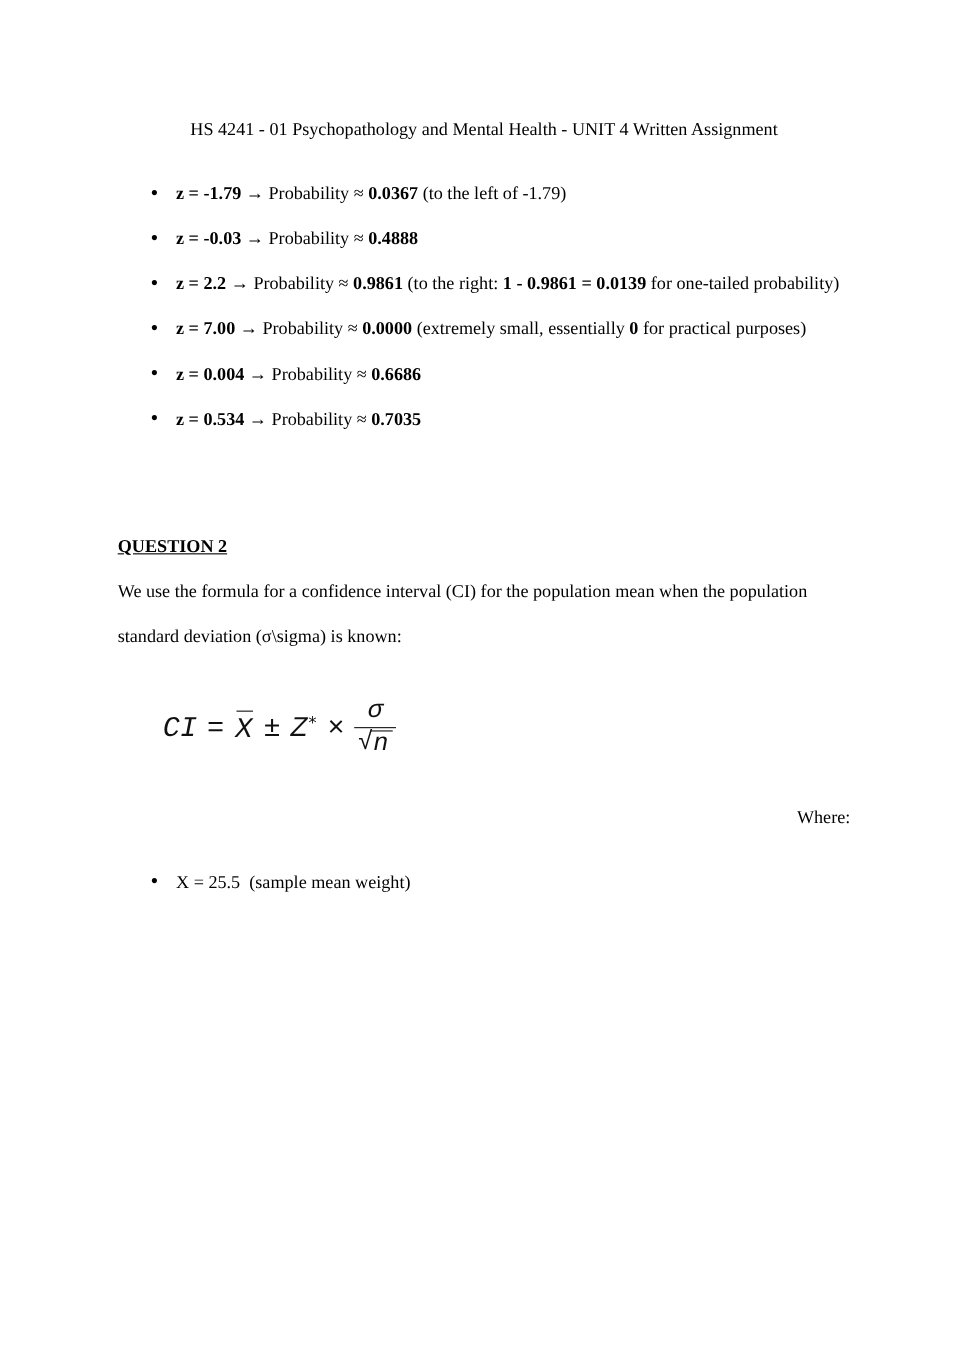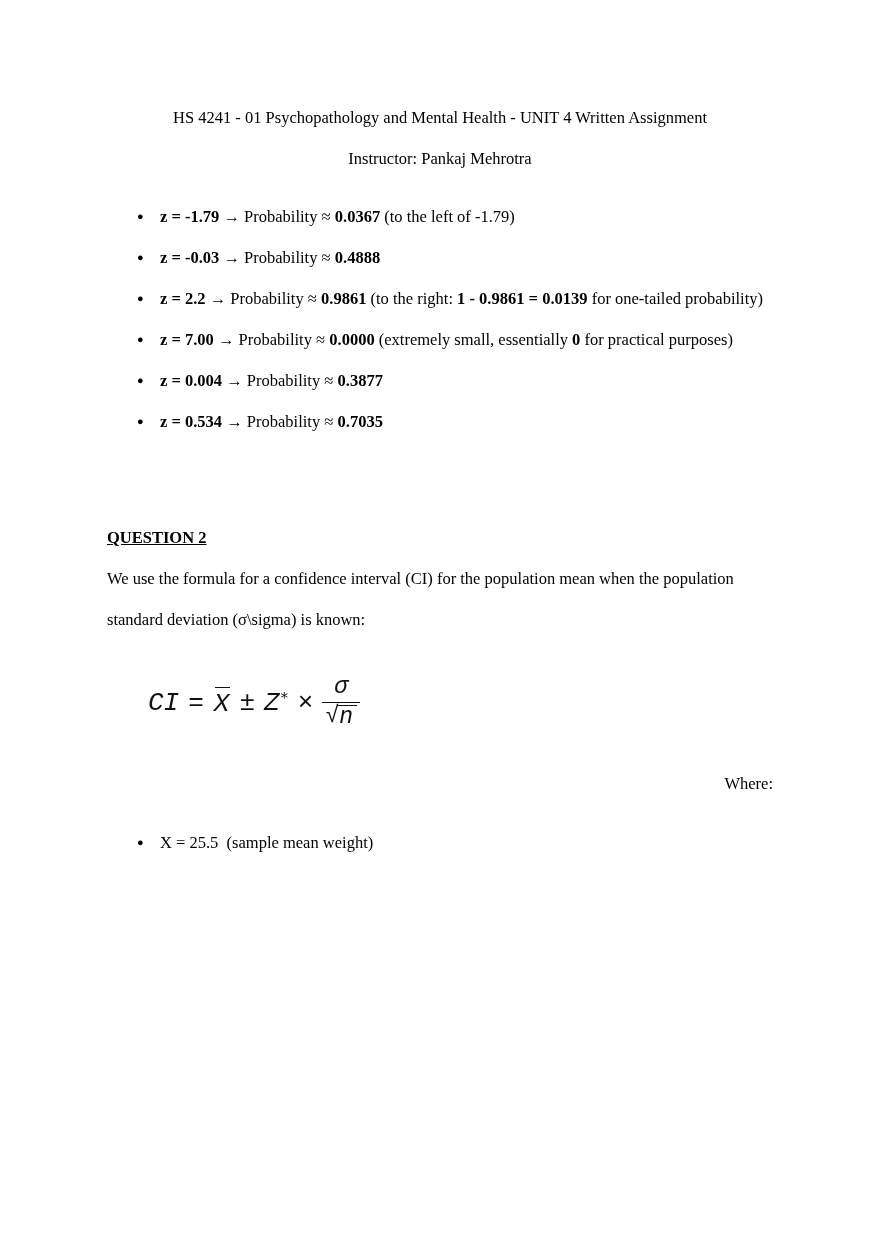--- a/index.html
+++ b/index.html
@@ -75,30 +75,29 @@
   .where-list { margin-top: 18px; }
 </style>
 </head>
 <body>
 
 <div class="page">
   <div class="content">
 
     <header class="title-block">
       <p>HS 4241 - 01 Psychopathology and Mental Health - UNIT 4 Written Assignment</p>
-      <p>Instructor: Pankaj Mehrotra</p>
     </header>
 
     <section class="q q1">
       <ul class="blist">
           <li><span class="b">z = -1.79</span><span> → Probability ≈ </span><span class="b">0.0367</span><span> (to the left of -1.79)</span></li>
           <li><span class="b">z = -0.03</span><span> → Probability ≈ </span><span class="b">0.4888</span></li>
           <li><span class="b">z = 2.2</span><span> → Probability ≈ </span><span class="b">0.9861</span><span> (to the right: </span><span class="b">1 - 0.9861 = 0.0139</span><span> for one-tailed probability)</span></li>
           <li><span class="b">z = 7.00</span><span> → Probability ≈ </span><span class="b">0.0000</span><span> (extremely small, essentially </span><span class="b">0</span><span> for practical purposes)</span></li>
-          <li><span class="b">z = 0.004</span><span> → Probability ≈ </span><span class="b">0.3877</span></li>
+          <li><span class="b">z = 0.004</span><span> → Probability ≈ </span><span class="b">0.6686</span></li>
           <li><span class="b">z = 0.534</span><span> → Probability ≈ </span><span class="b">0.7035</span></li>
         </ul>
     </section>
 
     <section class="q q2">
       <p class="qh">
         <span class="qh-text">QUESTION 2</span>
       </p>
       <p class="para">We use the formula for a confidence interval (CI) for the population mean when the population standard deviation (σ\sigma) is known:</p>
 

